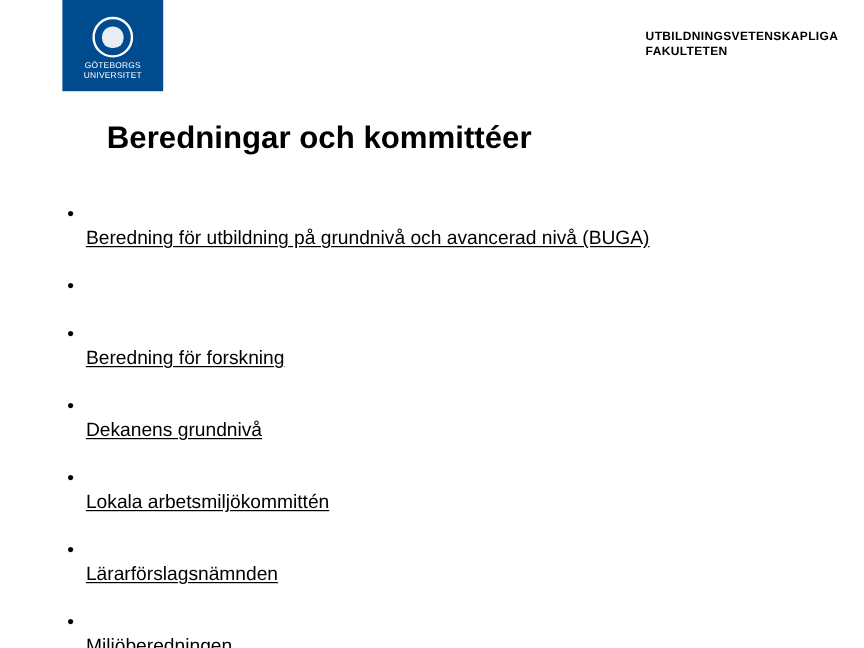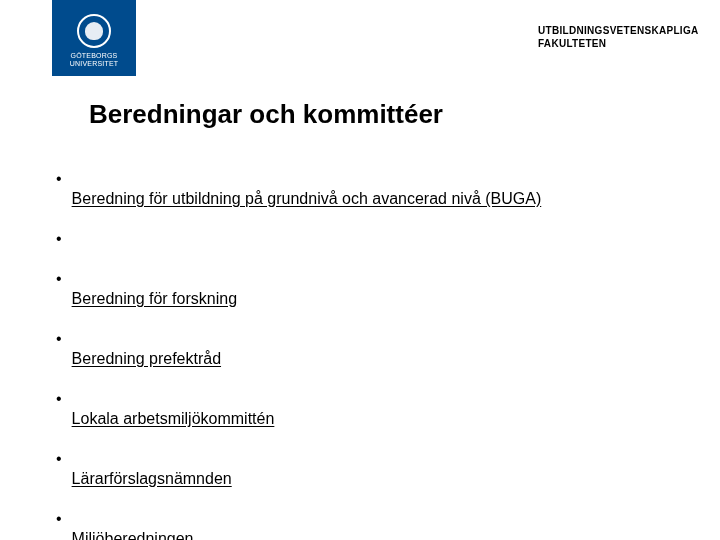--- a/index.html
+++ b/index.html
@@ -120,21 +120,21 @@
   </li>
   <li class="list-item">
     <span class="bullet">•</span>
   </li>
   <li class="list-item">
     <span class="bullet">•</span>
     <a class="link">Beredning för forskning</a>
   </li>
   <li class="list-item">
     <span class="bullet">•</span>
-    <a class="link">Beredning prefektråd</a>
+    <a class="link">Dekanens grundnivå</a>
   </li>
   <li class="list-item">
     <span class="bullet">•</span>
     <a class="link">Lokala arbetsmiljökommittén</a>
   </li>
   <li class="list-item">
     <span class="bullet">•</span>
     <a class="link">Lärarförslagsnämnden</a>
   </li>
   <li class="list-item">

